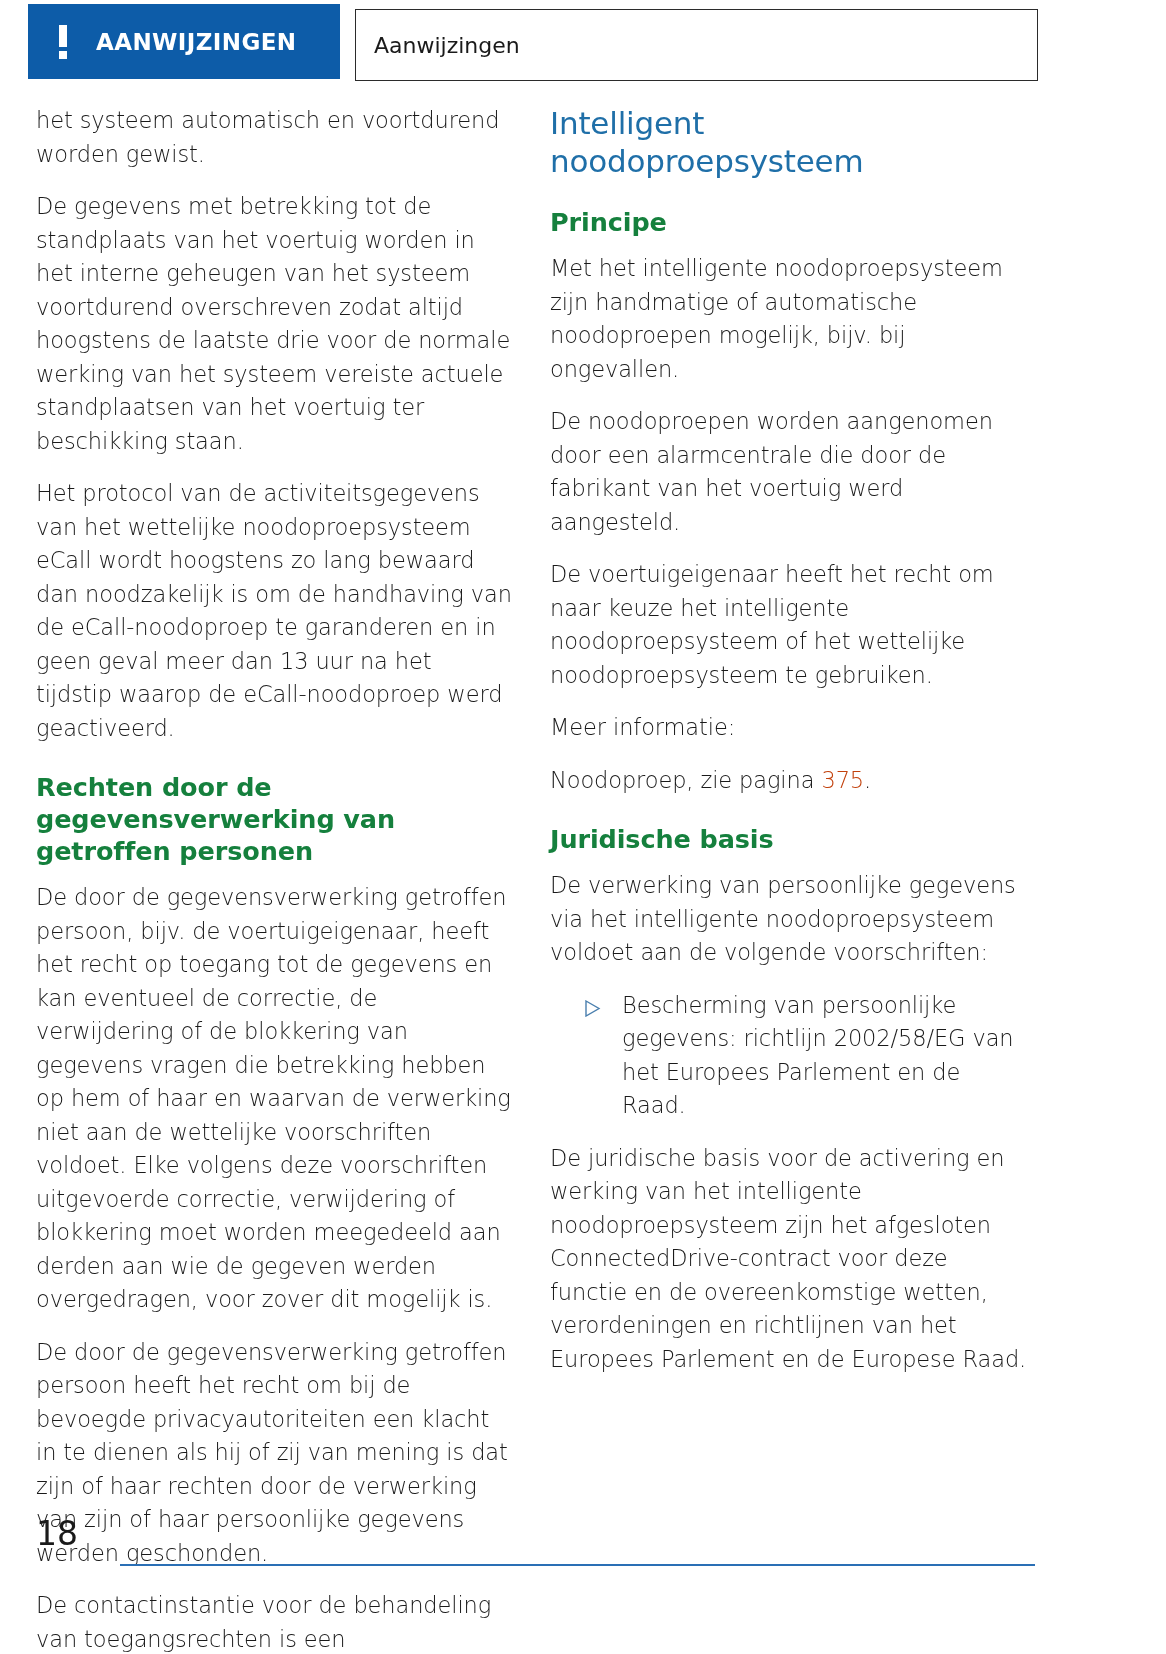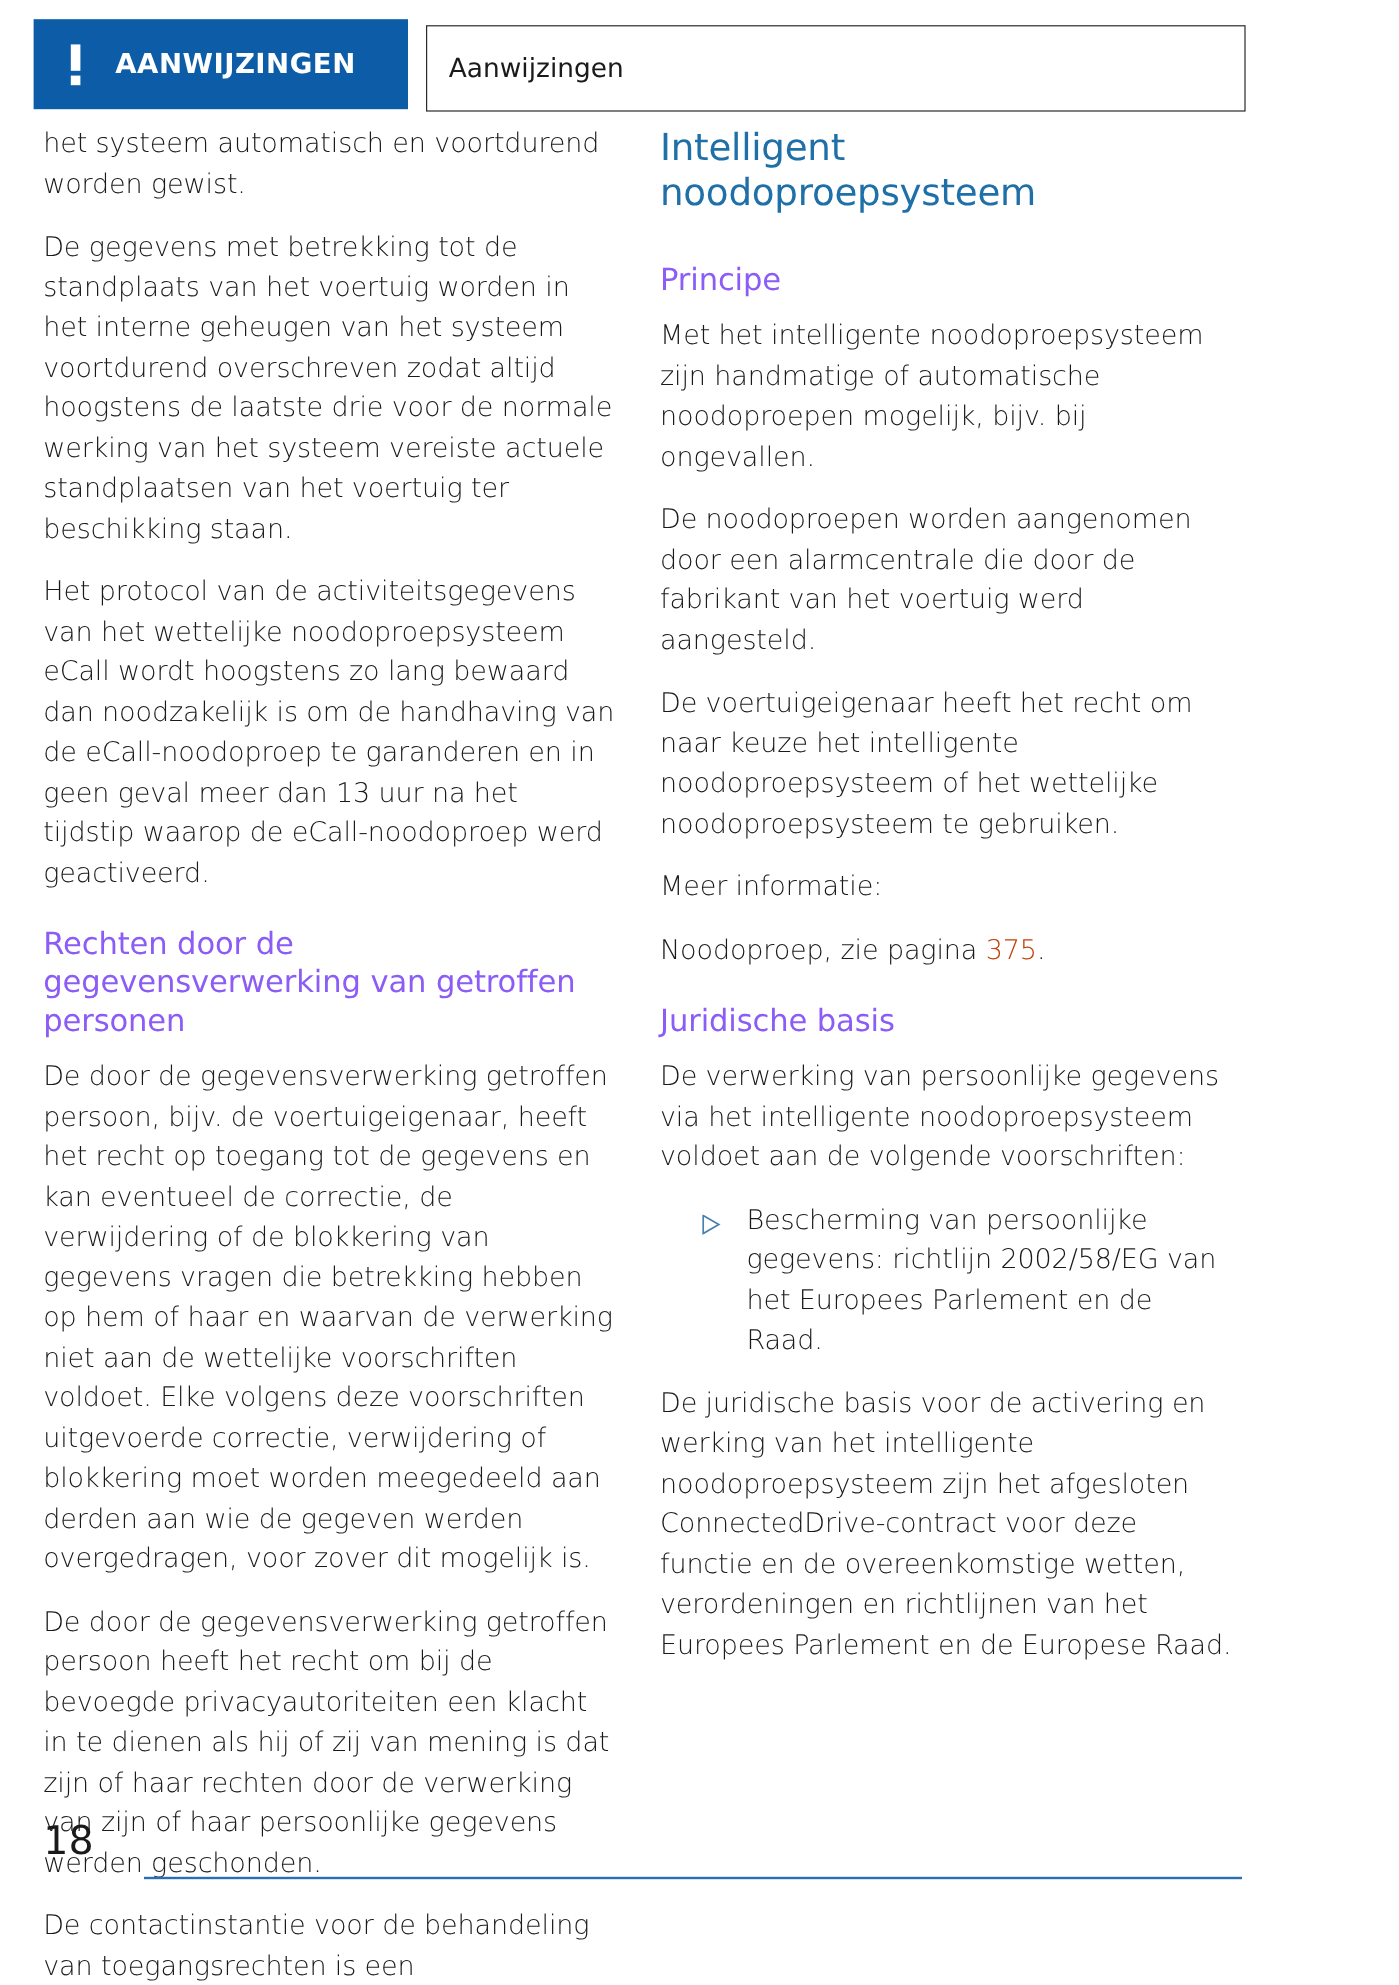--- a/index.html
+++ b/index.html
@@ -12,21 +12,21 @@
     height: 1654px;
     font-family: "DejaVu Sans", "Liberation Sans", sans-serif;
     color: #1a1a1a;
     position: relative;
     overflow: hidden;
   }
 
   
   .header {
     position: absolute;
-    top: 16px;
+    top: 4px;
     left: 0;
     width: 1112px;
     height: 90px;
   }
   .header-tab-blue {
     position: absolute;
     left: 28px;
     top: 0;
     width: 312px;
     height: 75px;
@@ -101,33 +101,33 @@
 
   p.para {
     margin: 0 0 19px 0;
     font-size: 22.5px;
     line-height: 33.5px;
     color: #1a1a1a;
     font-weight: 300;
     letter-spacing: -0.1px;
   }
   h1.title {
-    margin: 0 0 38px 0;
+    margin: 0 0 26px 0;
     font-size: 31px;
     line-height: 38px;
     font-weight: normal;
     color: #1f6fa8;
     letter-spacing: -0.2px;
   }
   h2.subhead {
     margin: 6px 0 14px 0;
     font-size: 25.5px;
     line-height: 32px;
-    font-weight: normal;
-    color: #8b5cf6;
+    font-weight: bold;
+    color: #15803d;
     letter-spacing: -0.1px;
   }
   h2.subhead.tight { margin-top: 0; }
   h2.subhead.spaced { margin-top: 26px; }
 
   ul.bullets {
     list-style: none;
     margin: 0 0 19px 0;
     padding: 0;
   }

